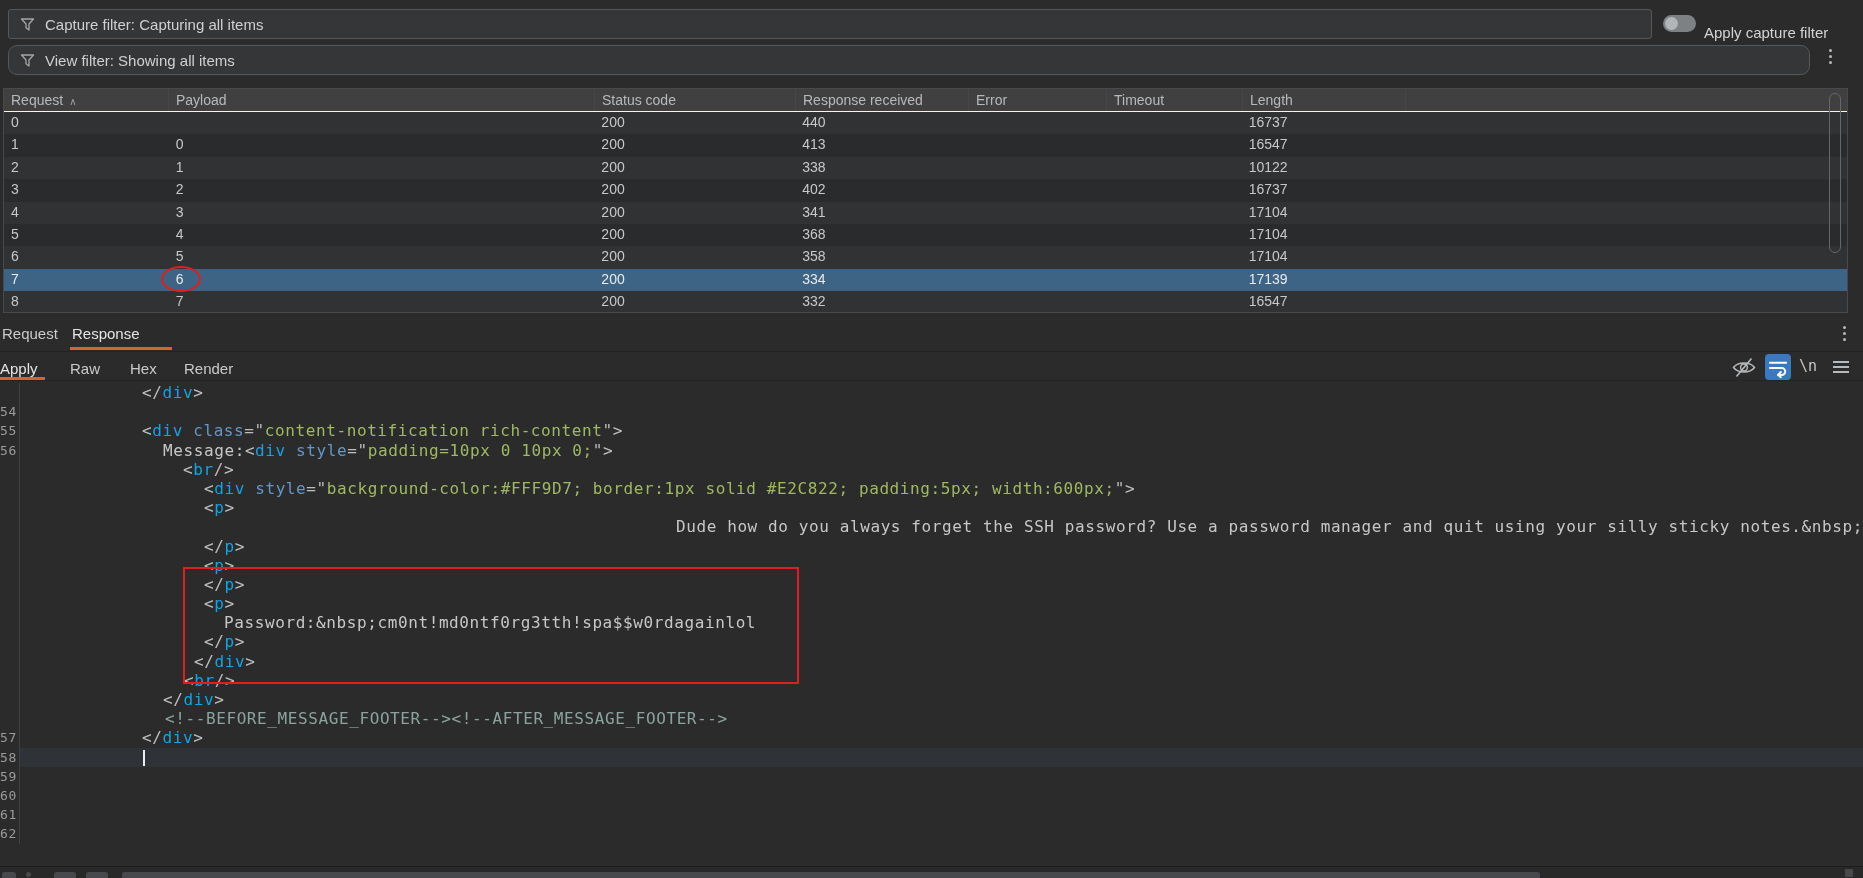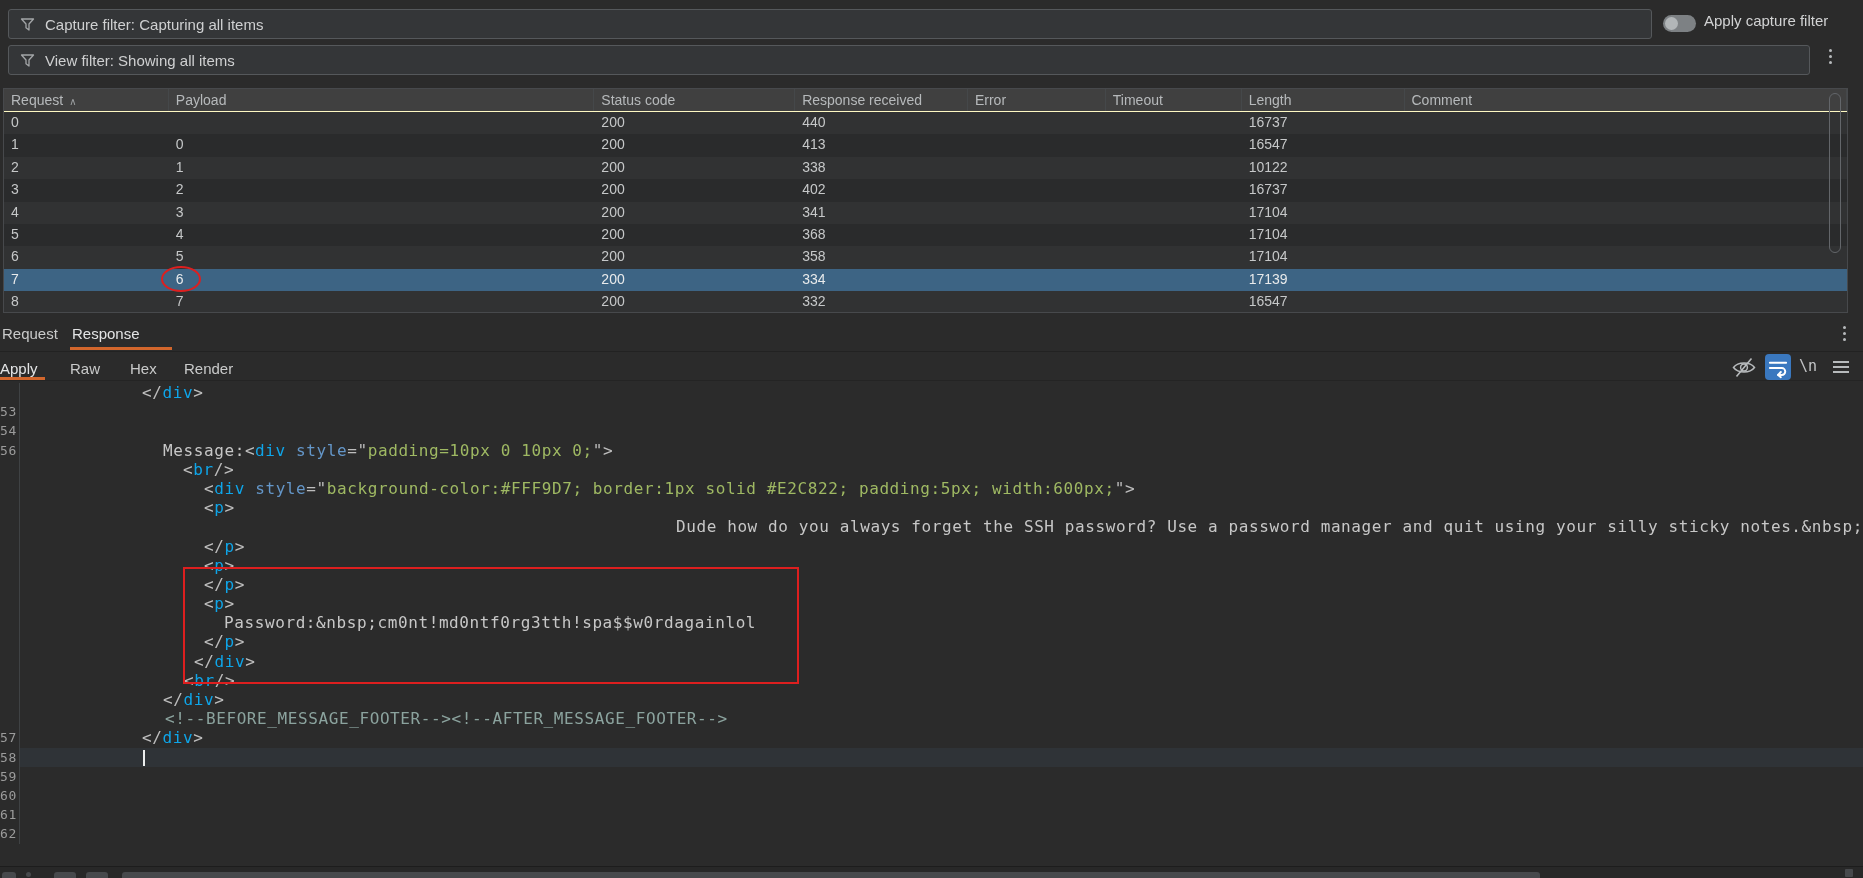--- a/index.html
+++ b/index.html
@@ -66,44 +66,43 @@
 
 <div class="filter-bar" style="left:8px; top:9px; width:1644px;">
   <svg width="15" height="15" viewBox="0 0 15 15">
     <path d="M1.5 2h12l-4.5 5v6l-3-2.2V7z" fill="none" stroke="#a3a6a8" stroke-width="1.3" stroke-linejoin="round"></path>
   </svg>
   <span>Capture filter: Capturing all items</span>
 </div>
 <div class="toggle" style="left:1663px; top:15px;">
   <span class="knob"></span>
 </div>
-<span class="toggle-label" style="left:1704px; top:12px;">Apply capture filter</span>
-
-<div class="filter-bar" style="left:8px; top:45px; width:1802px;">
+<span class="toggle-label" style="left:1704px; top:24px;">Apply capture filter</span>
+
+<div class="filter-bar" style="left:8px; top:45px; width:1802px;border-radius:9px;">
   <svg width="15" height="15" viewBox="0 0 15 15">
     <path d="M1.5 2h12l-4.5 5v6l-3-2.2V7z" fill="none" stroke="#a3a6a8" stroke-width="1.3" stroke-linejoin="round"></path>
   </svg>
   <span>View filter: Showing all items</span>
 </div>
 <div class="kebab" style="left:1822px; top:49px;">
   <i></i>
     <i></i>
     <i></i>
 </div>
 
 <div id="table">
   <div class="thead" id="thead">
       <div class="th" style="width: 165px;">Request<span class="sort-glyph">∧</span></div>
       <div class="th" style="width: 426px;">Payload</div>
       <div class="th" style="width: 201px;">Status code</div>
       <div class="th" style="width: 173px;">Response received</div>
       <div class="th" style="width: 138px;">Error</div>
       <div class="th" style="width: 136px;">Timeout</div>
       <div class="th" style="width: 163px;">Length</div>
-      <div class="th" style="width: 443px;">Comment</div>
     </div>
   <div id="tbody">
       <div class="tr">
         <div class="td" style="width: 165px;">0</div>
         <div class="td" style="width: 426px;"></div>
         <div class="td" style="width: 201px;">200</div>
         <div class="td" style="width: 173px;">440</div>
         <div class="td" style="width: 138px;"></div>
         <div class="td" style="width: 136px;"></div>
         <div class="td" style="width: 163px;">16737</div>
@@ -239,22 +238,22 @@
     <g stroke="#b7babc" stroke-width="2">
         <line x1="2" y1="5" x2="18" y2="5"></line>
         <line x1="2" y1="10" x2="18" y2="10"></line>
         <line x1="2" y1="15" x2="18" y2="15"></line>
       </g>
   </svg>
 </div>
 
 <div id="code">
     <div class="cl"><span class="g"></span><span class="cc" style="padding-left: 122px;"><span class="p">&lt;/</span><span class="t">div</span><span class="p">&gt;</span></span></div>
-    <div class="cl"><span class="g">53</span><span class="cc" style="padding-left: 0px;"></span></div>
     <div class="cl"><span class="g">54</span><span class="cc" style="padding-left: 0px;"></span></div>
+    <div class="cl"><span class="g">55</span><span class="cc" style="padding-left: 122px;"><span class="p">&lt;</span><span class="t">div</span><span class="x"> </span><span class="a">class</span><span class="p">="</span><span class="s">content-notification rich-content</span><span class="p">"&gt;</span></span></div>
     <div class="cl"><span class="g">56</span><span class="cc" style="padding-left: 143px;"><span class="x">Message:</span><span class="p">&lt;</span><span class="t">div</span><span class="x"> </span><span class="a">style</span><span class="p">="</span><span class="s">padding=10px 0 10px 0;</span><span class="p">"&gt;</span></span></div>
     <div class="cl"><span class="g"></span><span class="cc" style="padding-left: 163px;"><span class="p">&lt;</span><span class="t">br</span><span class="p">/&gt;</span></span></div>
     <div class="cl"><span class="g"></span><span class="cc" style="padding-left: 184px;"><span class="p">&lt;</span><span class="t">div</span><span class="x"> </span><span class="a">style</span><span class="p">="</span><span class="s">background-color:#FFF9D7; border:1px solid #E2C822; padding:5px; width:600px;</span><span class="p">"&gt;</span></span></div>
     <div class="cl"><span class="g"></span><span class="cc" style="padding-left: 184px;"><span class="p">&lt;</span><span class="t">p</span><span class="p">&gt;</span></span></div>
     <div class="cl"><span class="g"></span><span class="cc" style="padding-left: 204px; text-align: right;"><span class="x">Dude how do you always forget the SSH password? Use a password manager and quit using your silly sticky notes.&amp;nbsp;</span></span></div>
     <div class="cl"><span class="g"></span><span class="cc" style="padding-left: 184px;"><span class="p">&lt;/</span><span class="t">p</span><span class="p">&gt;</span></span></div>
     <div class="cl"><span class="g"></span><span class="cc" style="padding-left: 184px;"><span class="p">&lt;</span><span class="t">p</span><span class="p">&gt;</span></span></div>
     <div class="cl"><span class="g"></span><span class="cc" style="padding-left: 184px;"><span class="p">&lt;/</span><span class="t">p</span><span class="p">&gt;</span></span></div>
     <div class="cl"><span class="g"></span><span class="cc" style="padding-left: 184px;"><span class="p">&lt;</span><span class="t">p</span><span class="p">&gt;</span></span></div>
     <div class="cl"><span class="g"></span><span class="cc" style="padding-left: 204px;"><span class="x">Password:&amp;nbsp;cm0nt!md0ntf0rg3tth!spa$$w0rdagainlol</span></span></div>

